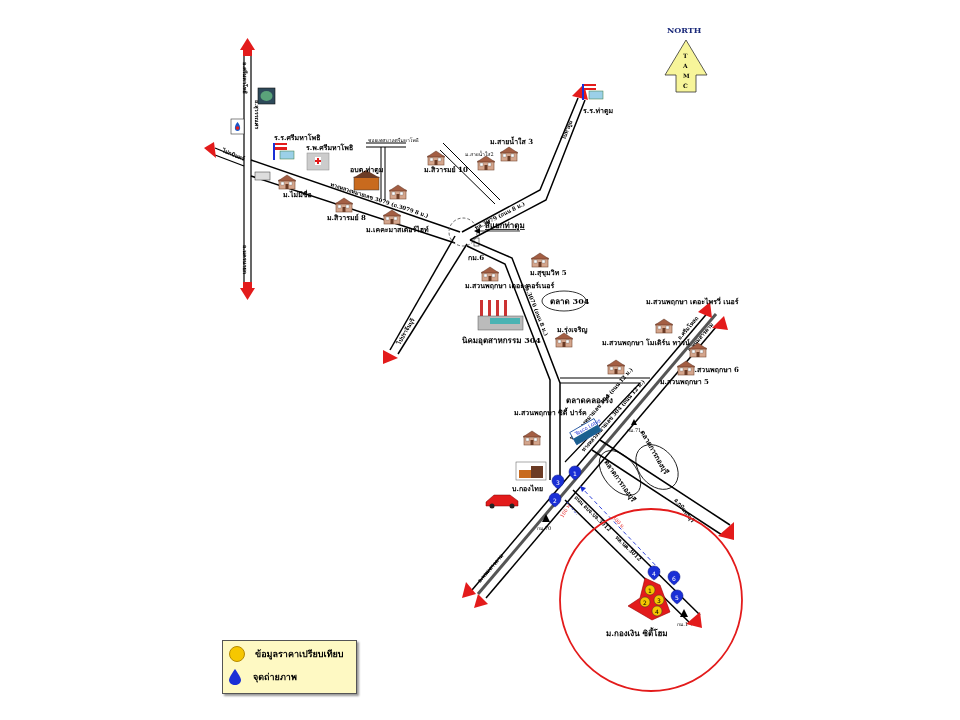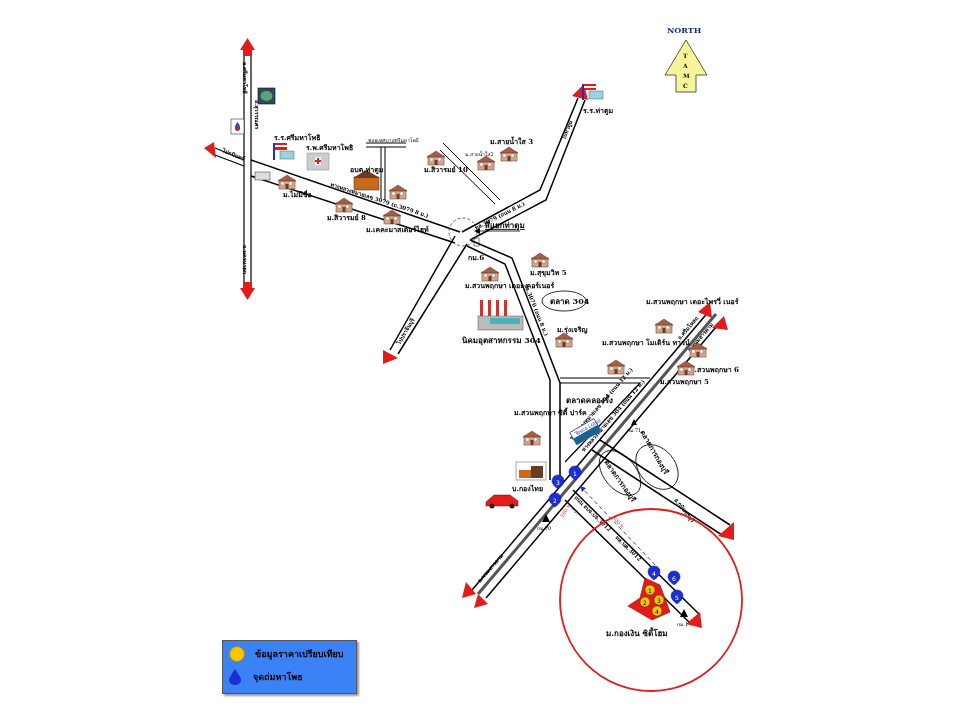--- a/index.html
+++ b/index.html
@@ -2,21 +2,21 @@
 <html><head>
 <meta charset="utf-8">
 <style>
   html,body{margin:0;padding:0;background:#fff;}
   body{width:960px;height:720px;position:relative;overflow:hidden;font-family:"DejaVu Serif",serif;}
   #map{position:absolute;left:0;top:0;width:960px;height:720px;}
   .lbl{font-family:"DejaVu Serif",serif;font-size:7px;fill:#000;font-weight:bold;}
   .lbl-s{font-family:"DejaVu Serif",serif;font-size:5px;fill:#000;}
   .lbl-b{font-family:"DejaVu Serif",serif;font-size:8px;fill:#000;font-weight:bold;}
   .road-lbl{font-family:"DejaVu Serif",serif;font-size:5.5px;fill:#000;font-weight:bold;}
-  .legend{position:absolute;left:222px;top:640px;width:133px;height:52px;border:1px solid #555;background:#3b82f6;box-shadow:2px 2px 2px #999;}
+  .legend{position:absolute;left:222px;top:640px;width:133px;height:52px;border:1px solid #555;background:#fef9c3;box-shadow:2px 2px 2px #999;}
   .legend .row{position:absolute;left:6px;display:flex;align-items:center;font-family:"DejaVu Serif",serif;font-size:9px;font-weight:bold;}
   .legend .row1{top:5px;}
   .legend .row2{top:28px;}
   .dot{width:14px;height:14px;border-radius:50%;background:#f6c700;border:1px solid #b68a00;margin-right:10px;}
   .drop{width:12px;height:16px;margin-right:12px;}
 </style>
 </head>
 <body>
 
 <svg id="map" viewBox="0 0 960 720" xmlns="http://www.w3.org/2000/svg">
@@ -341,15 +341,15 @@
 
 <div class="legend">
   <div class="row row1">
     <div class="dot"></div>
     <span>ข้อมูลราคาเปรียบเทียบ</span>
   </div>
   <div class="row row2">
     <svg class="drop" viewBox="0 0 12 16">
       <path d="M6,0 C6,0 0,8 0,11 C0,14 3,16 6,16 C9,16 12,14 12,11 C12,8 6,0 6,0Z" fill="#1a2fd6"></path>
     </svg>
-    <span>จุดถ่มหาโพธ</span>
+    <span>จุดถ่ายภาพ</span>
   </div>
 </div>
 
 </body></html>

